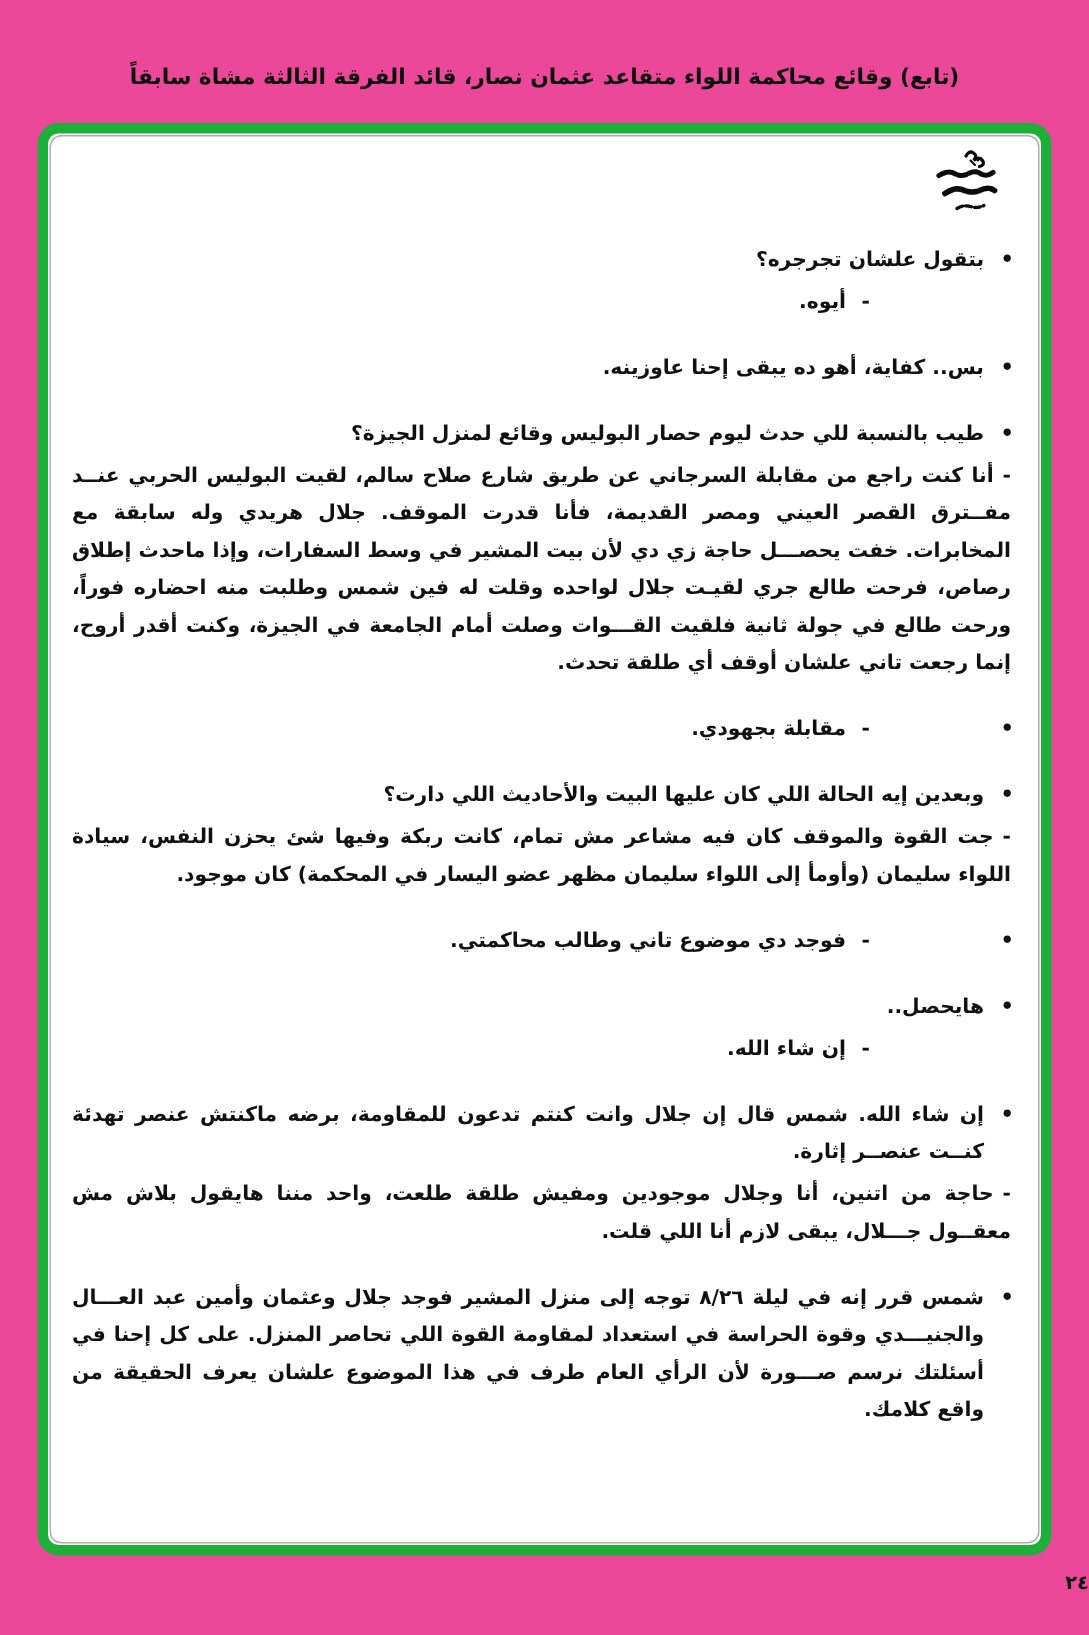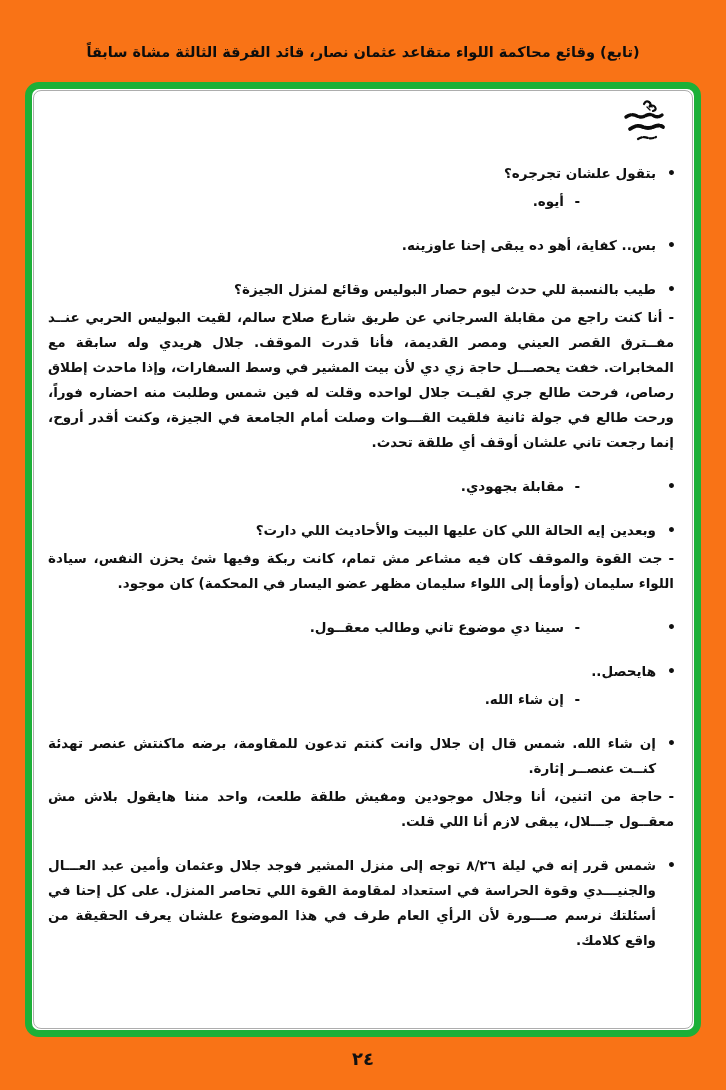--- a/index.html
+++ b/index.html
@@ -1,17 +1,17 @@
 <!DOCTYPE html>
 <html lang="ar"><head>
 <meta charset="utf-8">
 <style>
   html,body { margin:0; padding:0; background:#ffffff; }
   .sheet {
-    position:relative; width:726px; height:1090px; background:#f97316;
+    position:relative; width:726px; height:1090px; background:#ec4899;
     font-family:"DejaVu Sans", sans-serif; color:#141414; overflow:hidden;
   }
   .doc-title {
     position:absolute; top:44px; left:0; width:100%;
     text-align:center; direction:rtl;
     font-size:14.5px; font-weight:700; color:#0d0d0d;
     letter-spacing:0; white-space:nowrap;
   }
   .green-box {
     position:absolute; top:82px; left:25px; width:676px; height:955px;
@@ -34,21 +34,21 @@
   .line { position:relative; text-align:justify; margin-bottom:3px; }
   .line .text { }
   .q { padding-right:20px; }
   .q .marker { position:absolute; right:0; top:0; font-size:14px; }
   .a.short { padding-right:112px; }
   .a.short .marker { position:absolute; right:96px; top:0; }
   .a.wide { padding-right:2px; }
   .a.wide .marker { position:static; margin-left:6px; }
   .page-num {
     position:absolute; top:1048px; left:0; width:100%;
-    text-align:center; font-size:18px; font-weight:700; color:#111;
+    text-align:right; font-size:13px; font-weight:700; color:#111;
     direction:rtl;
   }
 </style>
 </head>
 <body>
 
 <div class="sheet">
 
   <div class="doc-title">(تابع) وقائع محاكمة اللواء متقاعد عثمان نصار، قائد الفرقة الثالثة مشاة سابقاً</div>
 
@@ -82,21 +82,21 @@
         <div class="group">
           <div class="line q"><span class="marker">•</span></div>
           <div class="line a short"><span class="marker">-</span><span class="text">مقابلة بجهودي.</span></div>
         </div>
         <div class="group">
           <div class="line q"><span class="marker">•</span><span class="text">وبعدين إيه الحالة اللي كان عليها البيت والأحاديث اللي دارت؟</span></div>
           <div class="line a wide"><span class="marker">-</span><span class="text">جت القوة والموقف كان فيه مشاعر مش تمام، كانت ربكة وفيها شئ يحزن النفس، سيادة اللواء سليمان (وأومأ إلى اللواء سليمان مظهر عضو اليسار في المحكمة) كان موجود.</span></div>
         </div>
         <div class="group">
           <div class="line q"><span class="marker">•</span></div>
-          <div class="line a short"><span class="marker">-</span><span class="text">سينا دي موضوع تاني وطالب معقــول.</span></div>
+          <div class="line a short"><span class="marker">-</span><span class="text">فوجد دي موضوع تاني وطالب محاكمتي.</span></div>
         </div>
         <div class="group">
           <div class="line q"><span class="marker">•</span><span class="text">هايحصل..</span></div>
           <div class="line a short"><span class="marker">-</span><span class="text">إن شاء الله.</span></div>
         </div>
         <div class="group">
           <div class="line q"><span class="marker">•</span><span class="text">إن شاء الله. شمس قال إن جلال وانت كنتم تدعون للمقاومة، برضه ماكنتش عنصر تهدئة كنــت عنصــر إثارة.</span></div>
           <div class="line a wide"><span class="marker">-</span><span class="text">حاجة من اتنين، أنا وجلال موجودين ومفيش طلقة طلعت، واحد مننا هايقول بلاش مش معقــول جـــلال، يبقى لازم أنا اللي قلت.</span></div>
         </div>
         <div class="group">

